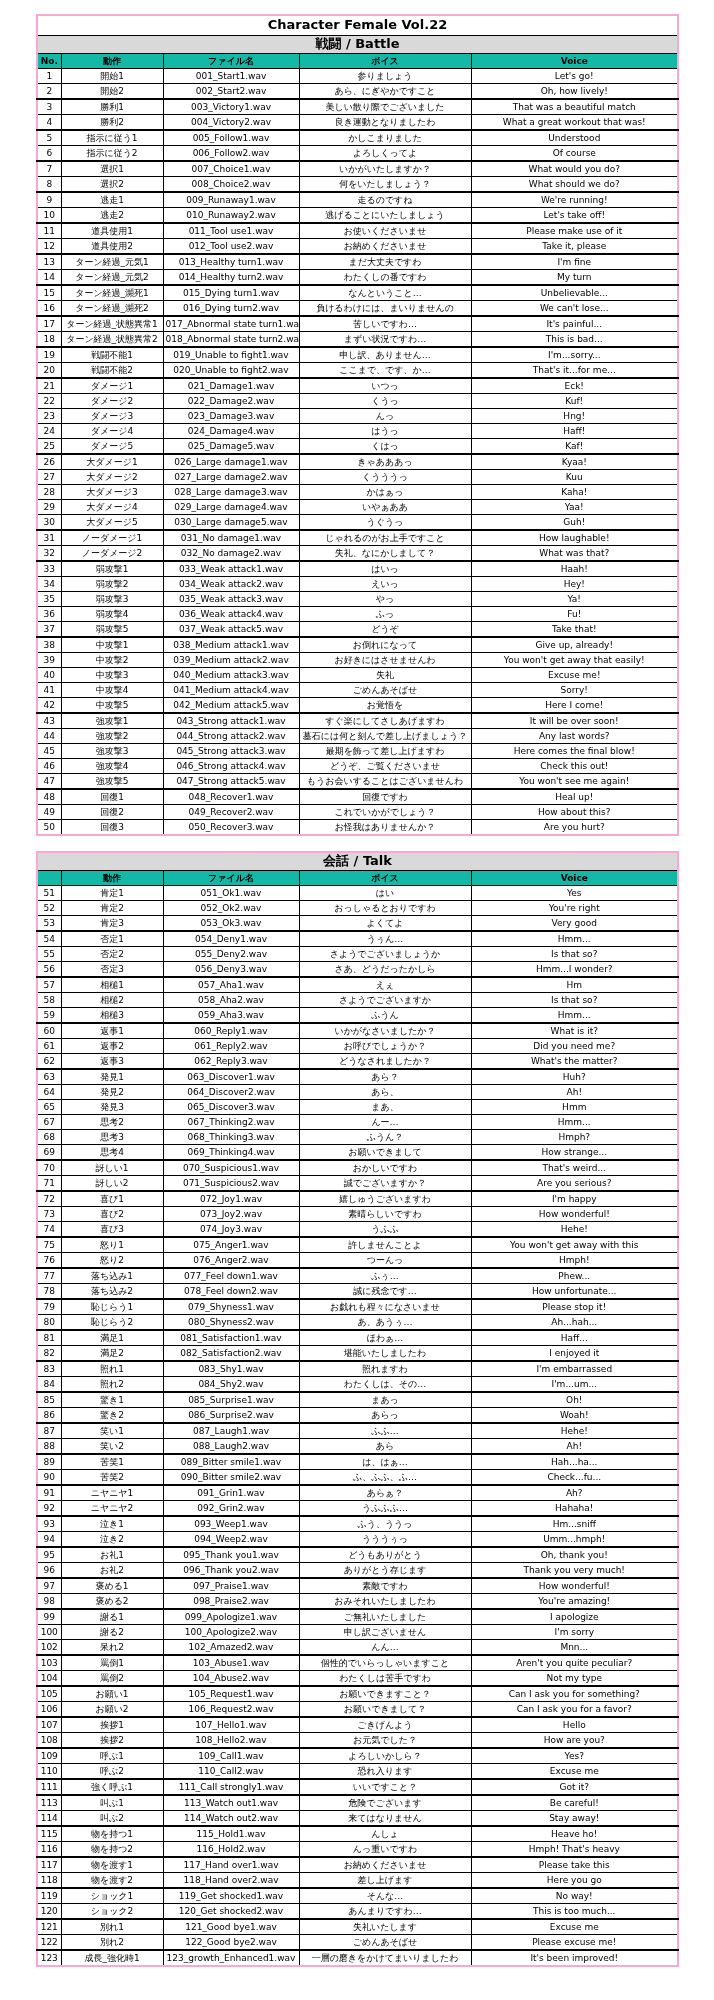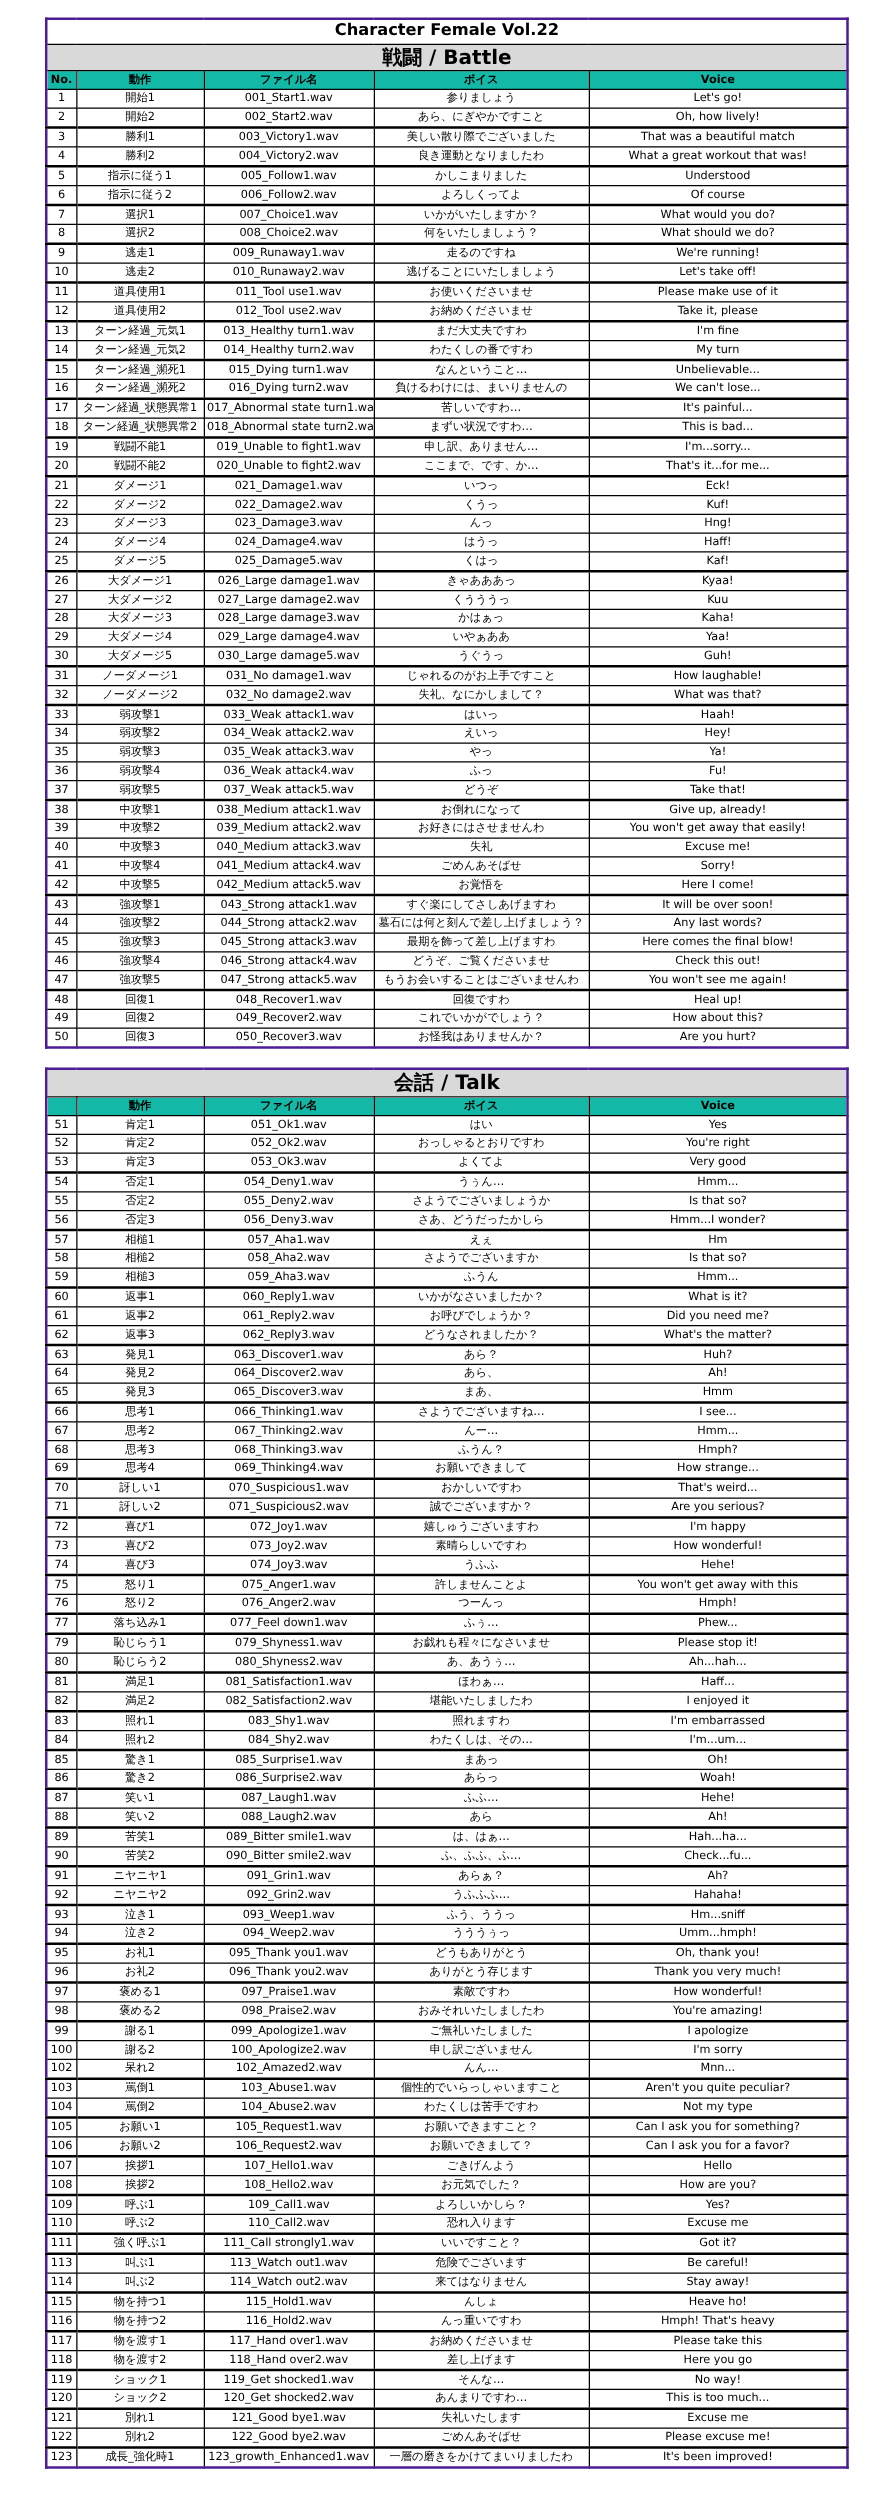--- a/index.html
+++ b/index.html
@@ -11,41 +11,41 @@
     font-family: "DejaVu Sans", "Liberation Sans", sans-serif;
     color: #000;
   }
   .sheet {
     padding: 14px 0 0 36px;
   }
   table.voice-table {
     border-collapse: collapse;
     width: 641px;
     table-layout: fixed;
-    border: 2px solid #4c1d95;
+    border: 2px solid #f9a8d4;
   }
   table.voice-table td {
     border: 1px solid #000;
     font-size: 9px;
     line-height: 1.15;
     text-align: center;
     vertical-align: middle;
     padding: 1px 2px;
     height: 12px;
     overflow: hidden;
     white-space: nowrap;
   }
   tr.title-row td {
     font-size: 13px;
     font-weight: bold;
     background: #ffffff;
     height: 17px;
   }
   tr.section-row td {
-    font-size: 16px;
+    font-size: 13px;
     font-weight: bold;
     background: #d9d9d9;
     height: 15px;
   }
   tr.header-row td {
     font-weight: bold;
     background: #14b8a6;
     font-size: 9px;
     height: 12px;
   }
@@ -557,27 +557,20 @@
           <td>あら、</td>
           <td>Ah!</td>
         </tr>
         <tr>
           <td>65</td>
           <td>発見3</td>
           <td>065_Discover3.wav</td>
           <td>まあ、</td>
           <td>Hmm</td>
         </tr>
-        <tr class="group-start">
-          <td>66</td>
-          <td>思考1</td>
-          <td>066_Thinking1.wav</td>
-          <td>さようでございますね…</td>
-          <td>I see...</td>
-        </tr>
         <tr>
           <td>67</td>
           <td>思考2</td>
           <td>067_Thinking2.wav</td>
           <td>んー…</td>
           <td>Hmm...</td>
         </tr>
         <tr>
           <td>68</td>
           <td>思考3</td>
@@ -640,20 +633,27 @@
           <td>076_Anger2.wav</td>
           <td>つーんっ</td>
           <td>Hmph!</td>
         </tr>
         <tr class="group-start">
           <td>77</td>
           <td>落ち込み1</td>
           <td>077_Feel down1.wav</td>
           <td>ふぅ…</td>
           <td>Phew...</td>
+        </tr>
+        <tr>
+          <td>78</td>
+          <td>落ち込み2</td>
+          <td>078_Feel down2.wav</td>
+          <td>誠に残念です…</td>
+          <td>How unfortunate...</td>
         </tr>
         <tr class="group-start">
           <td>79</td>
           <td>恥じらう1</td>
           <td>079_Shyness1.wav</td>
           <td>お戯れも程々になさいませ</td>
           <td>Please stop it!</td>
         </tr>
         <tr>
           <td>80</td>

